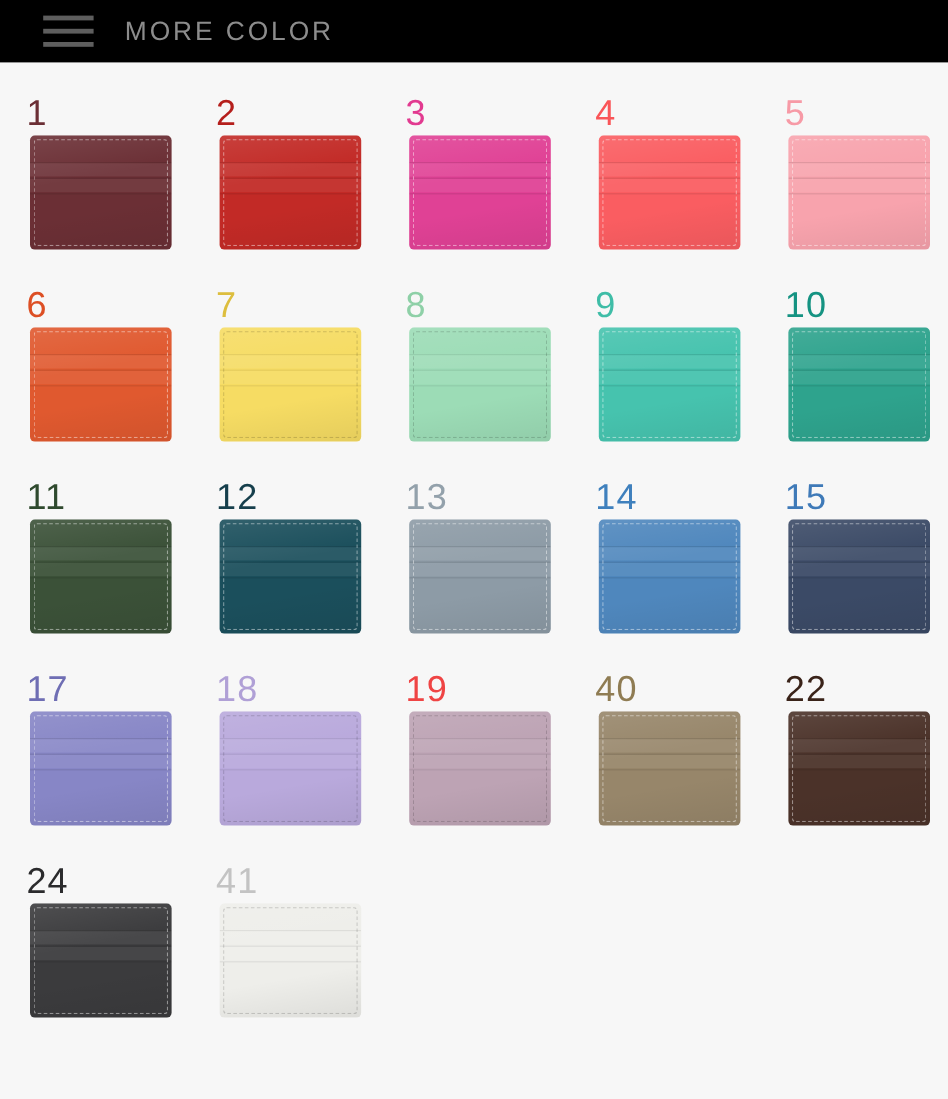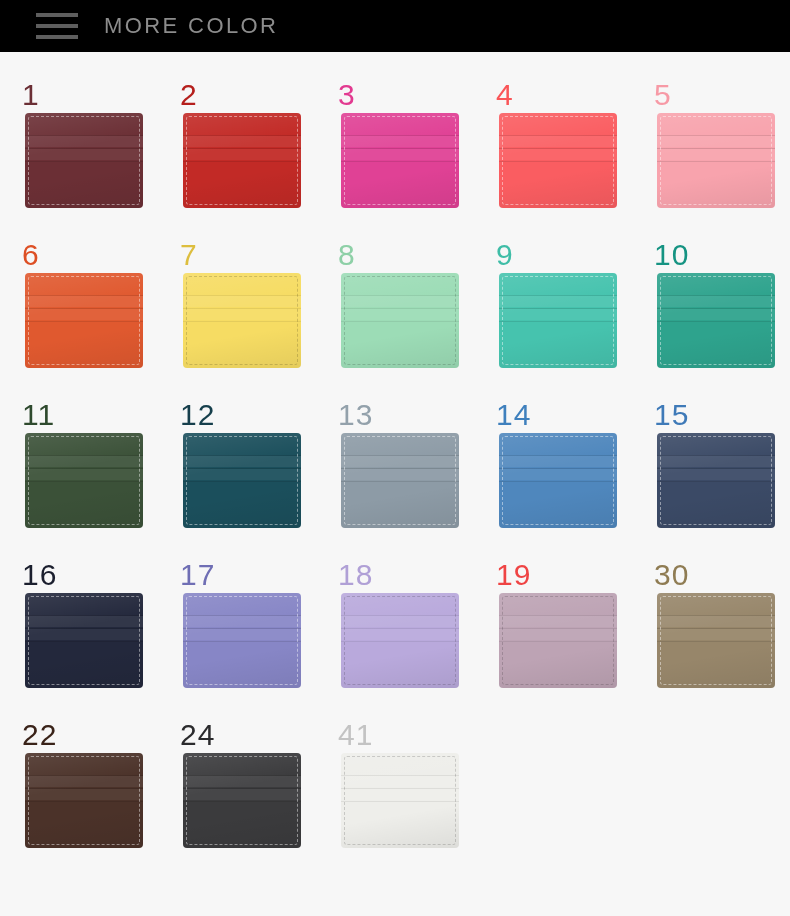--- a/index.html
+++ b/index.html
@@ -311,32 +311,20 @@
         <div class="slot slot-1"></div>
         <div class="slot slot-2"></div>
         <div class="slot slot-3"></div>
         <div class="slot slot-4"></div>
         <div class="slot slot-5"></div>
         <div class="sheen"></div>
         <div class="stitch"></div>
       </div>
     </div>
     <div class="swatch-cell">
-      <div class="swatch-number" style="color: rgb(27, 31, 46);">16</div>
-      <div class="card" style="background: rgb(35, 40, 60);">
-        <div class="slot slot-1"></div>
-        <div class="slot slot-2"></div>
-        <div class="slot slot-3"></div>
-        <div class="slot slot-4"></div>
-        <div class="slot slot-5"></div>
-        <div class="sheen"></div>
-        <div class="stitch"></div>
-      </div>
-    </div>
-    <div class="swatch-cell">
       <div class="swatch-number" style="color: rgb(111, 110, 180);">17</div>
       <div class="card" style="background: rgb(135, 134, 198);">
         <div class="slot slot-1"></div>
         <div class="slot slot-2"></div>
         <div class="slot slot-3"></div>
         <div class="slot slot-4"></div>
         <div class="slot slot-5"></div>
         <div class="sheen"></div>
         <div class="stitch"></div>
       </div>
@@ -359,21 +347,21 @@
         <div class="slot slot-1"></div>
         <div class="slot slot-2"></div>
         <div class="slot slot-3"></div>
         <div class="slot slot-4"></div>
         <div class="slot slot-5"></div>
         <div class="sheen"></div>
         <div class="stitch"></div>
       </div>
     </div>
     <div class="swatch-cell">
-      <div class="swatch-number" style="color: rgb(143, 124, 83);">30</div>
+      <div class="swatch-number" style="color: rgb(143, 124, 83);">40</div>
       <div class="card" style="background: rgb(151, 134, 106);">
         <div class="slot slot-1"></div>
         <div class="slot slot-2"></div>
         <div class="slot slot-3"></div>
         <div class="slot slot-4"></div>
         <div class="slot slot-5"></div>
         <div class="sheen"></div>
         <div class="stitch"></div>
       </div>
     </div>

